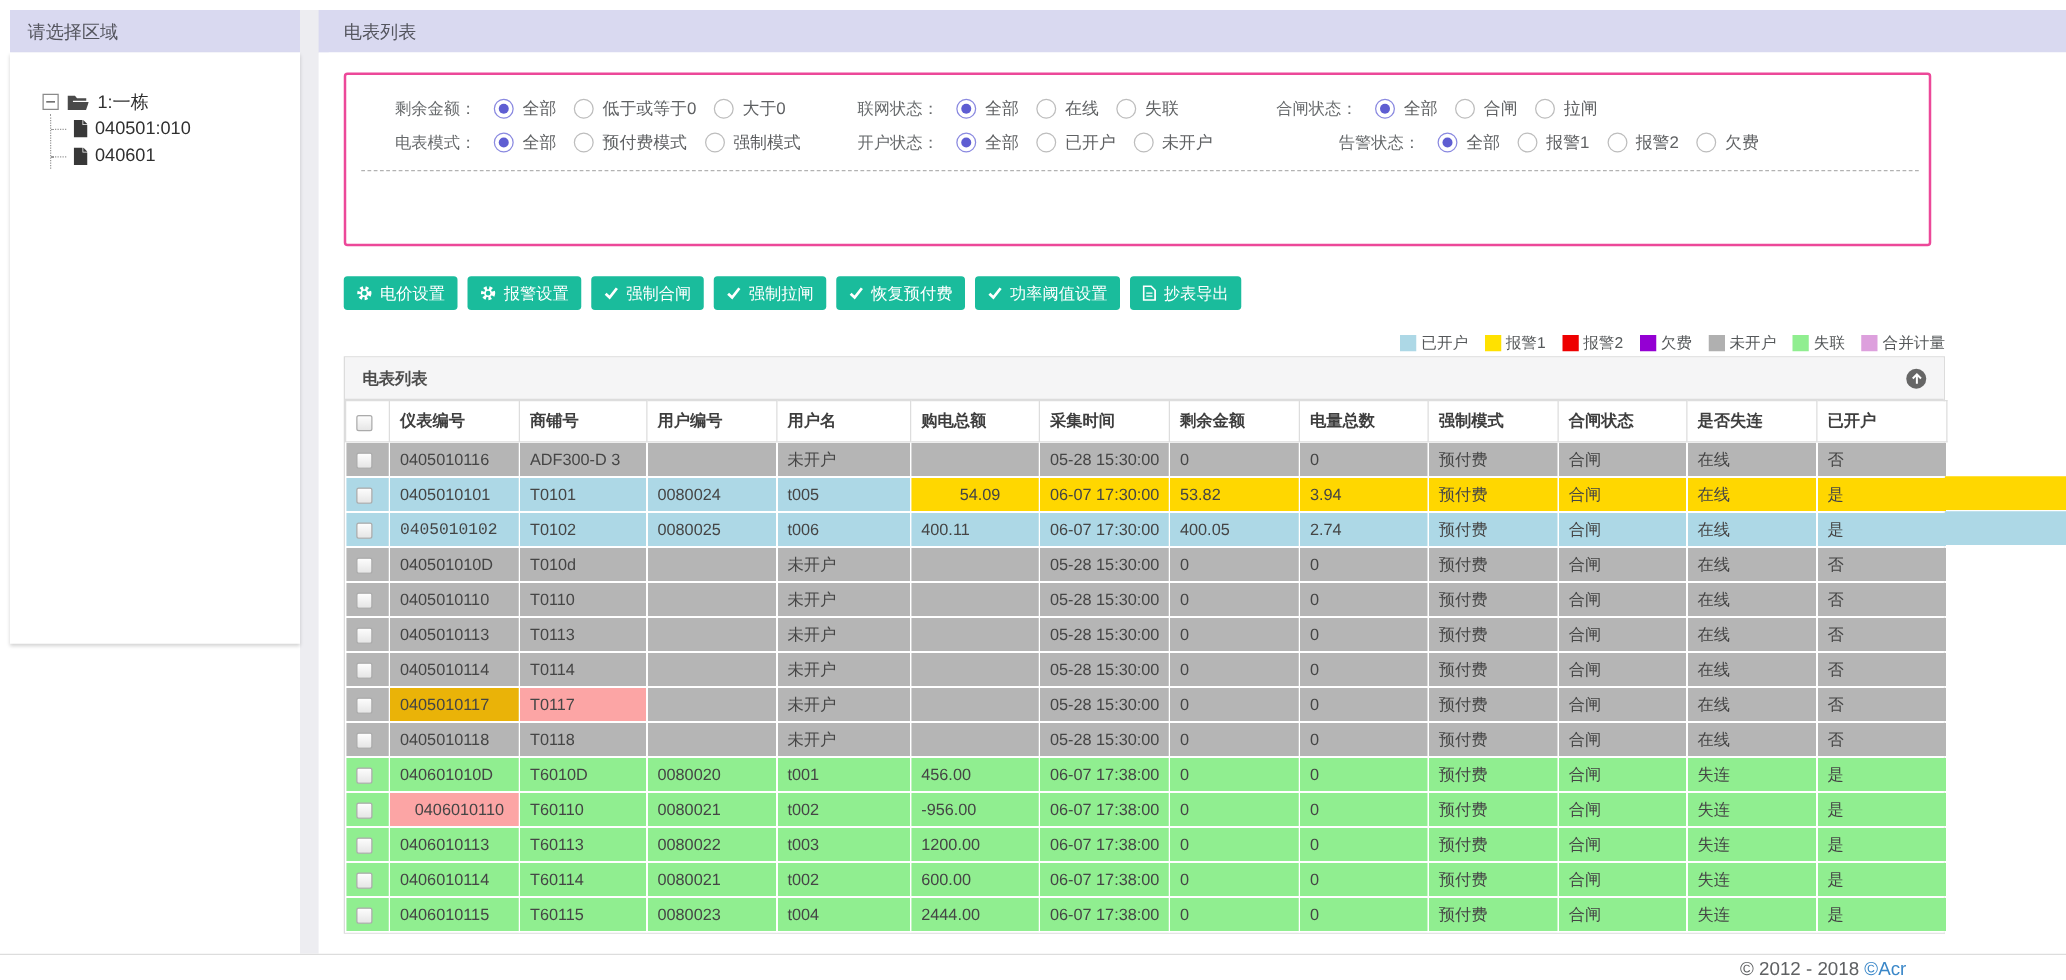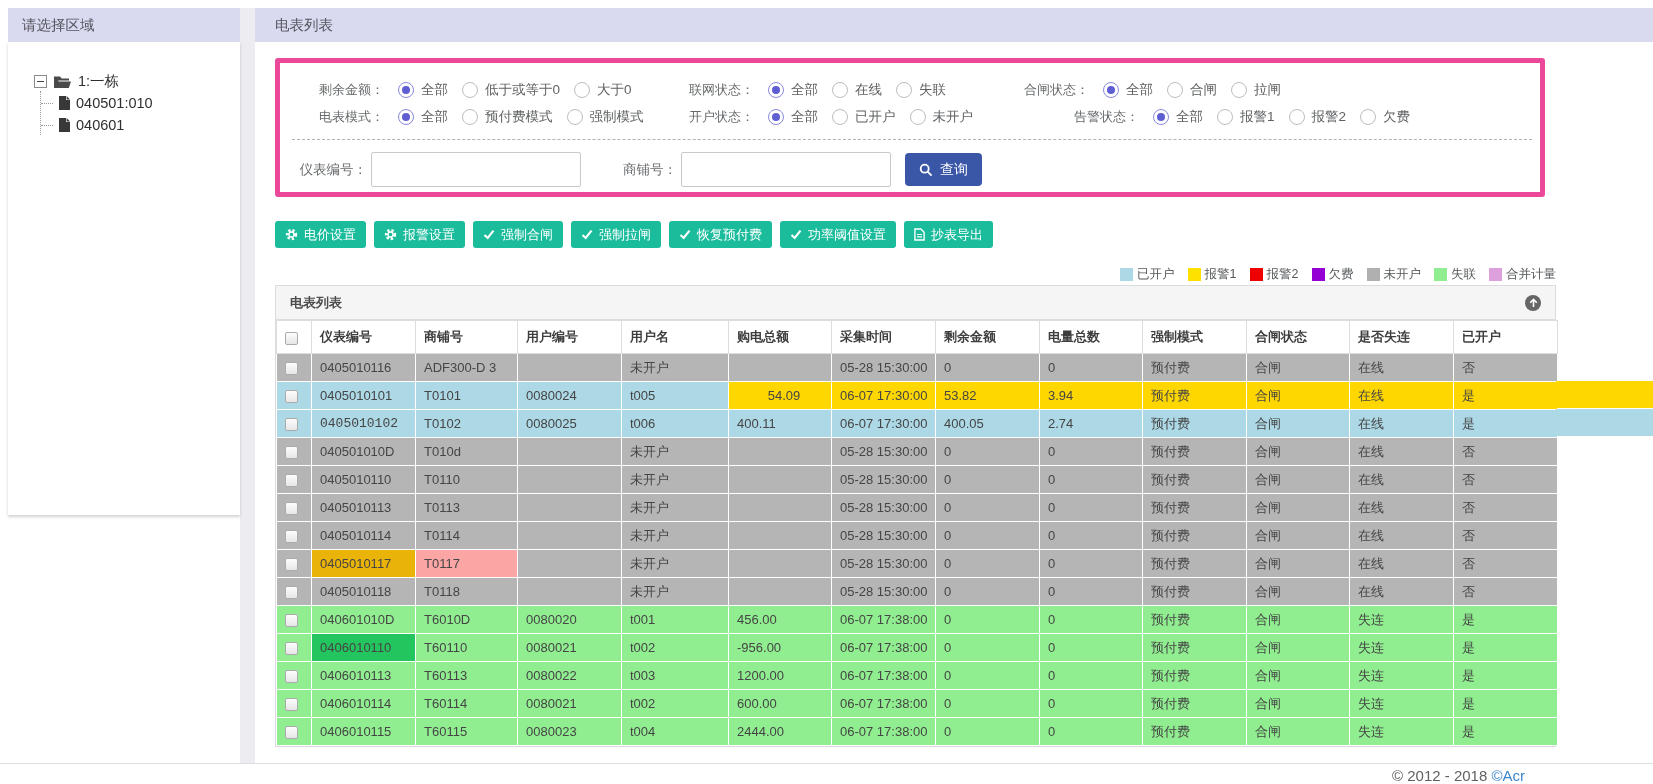--- a/index.html
+++ b/index.html
@@ -24,21 +24,21 @@
     position:relative; flex:0 0 auto; }
   .minus-box::after { content:""; position:absolute; left:2px; right:2px; top:5px; height:1px; background:#444; }
   .tree-children { margin-left:6px; padding-left:0; border-left:1px dotted #9a9a9a; }
   .tree-child { display:flex; align-items:center; gap:6px; padding:4px 0 2px 0; position:relative; margin-left:0; }
   .tree-child .connector { width:12px; border-top:1px dotted #9a9a9a; height:0; flex:0 0 auto; }
 
   
   .main { position:absolute; left:255px; top:42px; right:0; bottom:21px; background:#fff; }
 
   .filter-box { position:absolute; left:20px; top:16px; width:1270px; height:139px;
-    border:5px solid #ec4899; border-radius:3px; padding:13px 0 0 12px; }
+    border:2px solid #ec4899; border-radius:3px; padding:13px 0 0 12px; }
   .filter-row { display:grid; grid-template-columns:370px 335px auto; height:27px; align-items:center; }
   .filter-group { display:flex; align-items:center; }
   .filter-row:nth-child(2) .filter-group:nth-child(3) { padding-left:50px; }
   .fg-label { width:92px; text-align:right; color:#676a6c; font-size:13px; flex:0 0 auto; }
   .radio-opt { display:flex; align-items:center; margin-left:14px; cursor:pointer; }
   .radio { width:16px; height:16px; border-radius:50%; border:1px solid #bdbdbd; background:#fff; flex:0 0 auto; }
   .radio.sel { border:1px solid #8a89e0; position:relative; }
   .radio.sel::after { content:""; position:absolute; left:3px; top:3px; width:8px; height:8px;
     border-radius:50%; background:#5e5dd2; }
   .radio-opt span.rlabel { margin-left:7px; font-size:13.5px; color:#5f6163; }
@@ -227,33 +227,20 @@
                 <span class="rlabel">报警2</span>
               </label>
               <label class="radio-opt">
                 <span class="radio"></span>
                 <span class="rlabel">欠费</span>
               </label>
             </div>
           </div>
         </div>
       <hr class="dash-sep">
-      <div class="inputs-row">
-        <span class="inp-label first">仪表编号：</span>
-        <input class="txt-input" placeholder="" style="">
-        <span class="inp-label" style="margin-left:42px;">商铺号：</span>
-        <input class="txt-input" placeholder="" style="">
-        <button class="search-btn">
-          <svg width="14" height="14" viewBox="0 0 14 14">
-              <circle cx="5.7" cy="5.7" r="4" fill="none" stroke="#fff" stroke-width="1.8"></circle>
-              <path d="M8.8 8.8l3.8 3.8" stroke="#fff" stroke-width="1.8"></path>
-            </svg>
-          <span>查询</span>
-        </button>
-      </div>
     </div>
 
     <div class="actions" id="actions">
         <button class="act-btn">
           <svg width="13" height="13" viewBox="0 0 16 16">
             <circle cx="8" cy="8" r="5" fill="none" stroke="#fff" stroke-width="4" stroke-dasharray="2.6 2.2"></circle>
             <circle cx="8" cy="8" r="3.1" fill="#1abc9c" stroke="#fff" stroke-width="1.6"></circle>
           </svg>
           <span>电价设置</span>
         </button>
@@ -503,21 +490,21 @@
               <td style="background: rgb(144, 238, 144);">06-07 17:38:00</td>
               <td style="background: rgb(144, 238, 144);">0</td>
               <td style="background: rgb(144, 238, 144);">0</td>
               <td style="background: rgb(144, 238, 144);">预付费</td>
               <td style="background: rgb(144, 238, 144);">合闸</td>
               <td style="background: rgb(144, 238, 144);">失连</td>
               <td style="background: rgb(144, 238, 144);">是</td>
             </tr>
             <tr>
               <td style="background: rgb(144, 238, 144);"><span class="cb"></span></td>
-              <td style="background: #22c55e;">0406010110</td>
+              <td style="background: #fca5a5; text-align: center;">0406010110</td>
               <td style="background: rgb(144, 238, 144);">T60110</td>
               <td style="background: rgb(144, 238, 144);">0080021</td>
               <td style="background: rgb(144, 238, 144);">t002</td>
               <td style="background: rgb(144, 238, 144);">-956.00</td>
               <td style="background: rgb(144, 238, 144);">06-07 17:38:00</td>
               <td style="background: rgb(144, 238, 144);">0</td>
               <td style="background: rgb(144, 238, 144);">0</td>
               <td style="background: rgb(144, 238, 144);">预付费</td>
               <td style="background: rgb(144, 238, 144);">合闸</td>
               <td style="background: rgb(144, 238, 144);">失连</td>

